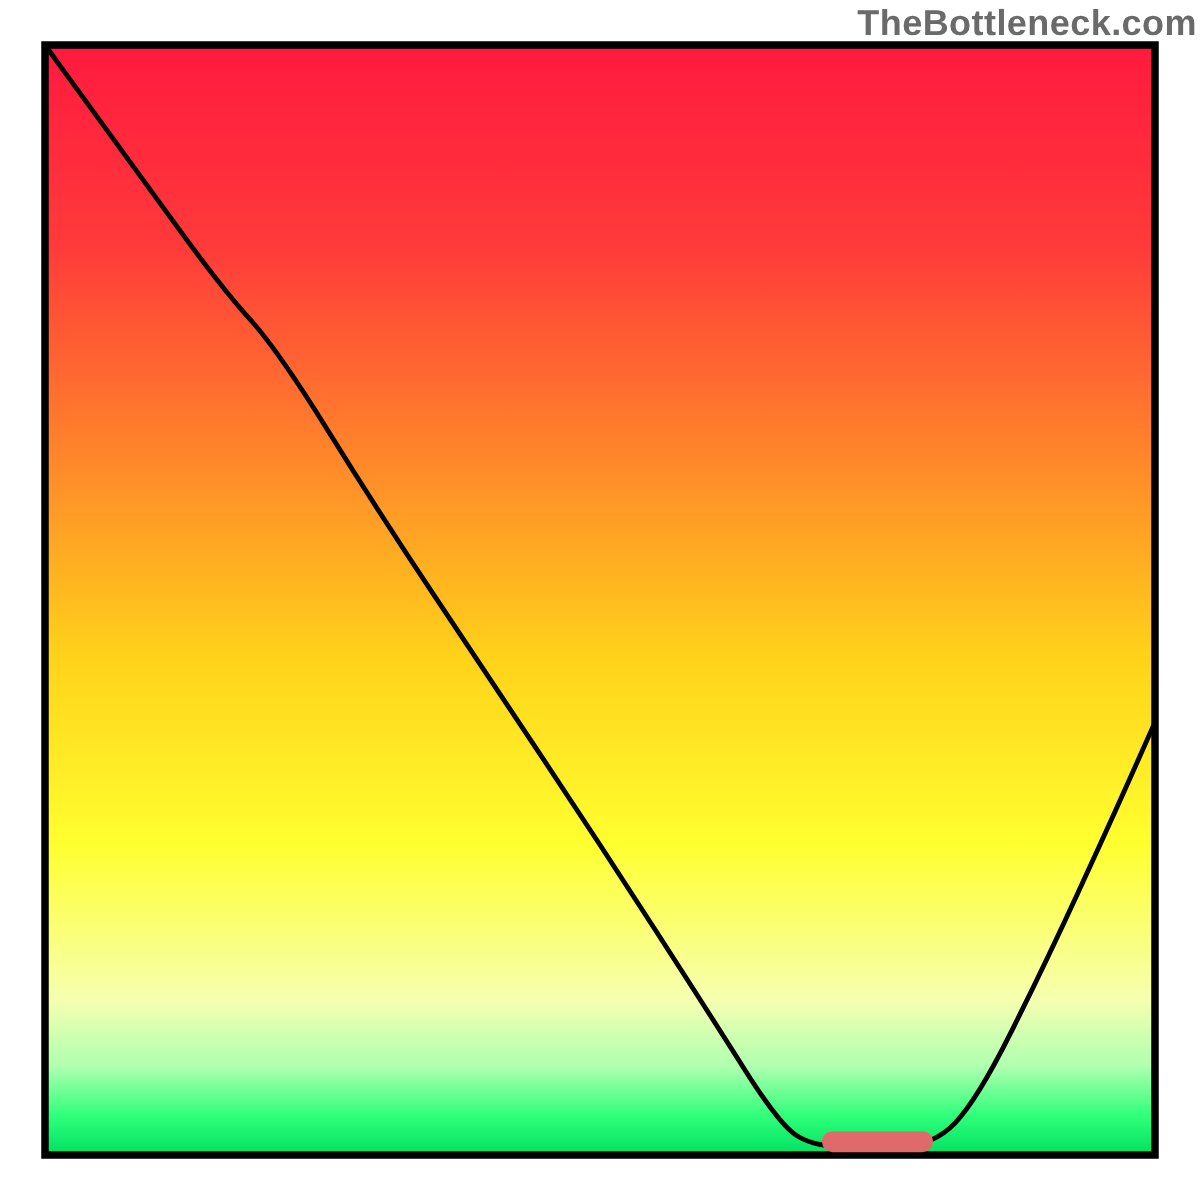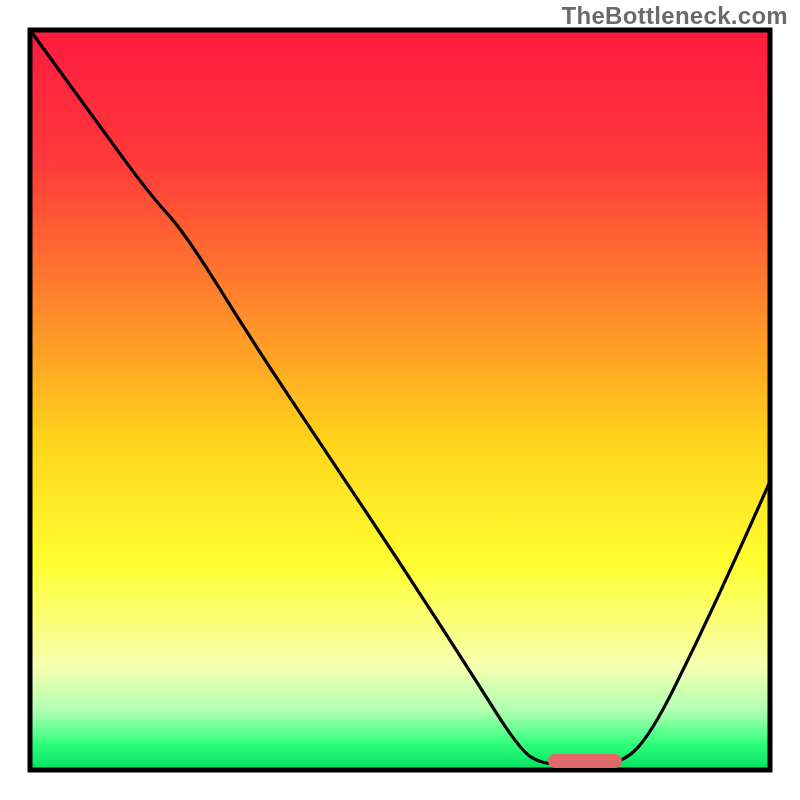--- a/index.html
+++ b/index.html
@@ -12,21 +12,21 @@
     overflow: hidden;
   }
   .stage {
     position: relative;
     width: 800px;
     height: 800px;
   }
   .watermark {
     position: absolute;
     top: 2px;
-    right: 12px;
+    right: 2px;
     font-size: 24px;
     font-weight: 600;
     color: #6a6a6a;
     letter-spacing: 0.3px;
     user-select: none;
   }
   svg {
     position: absolute;
     left: 0;
     top: 0;

